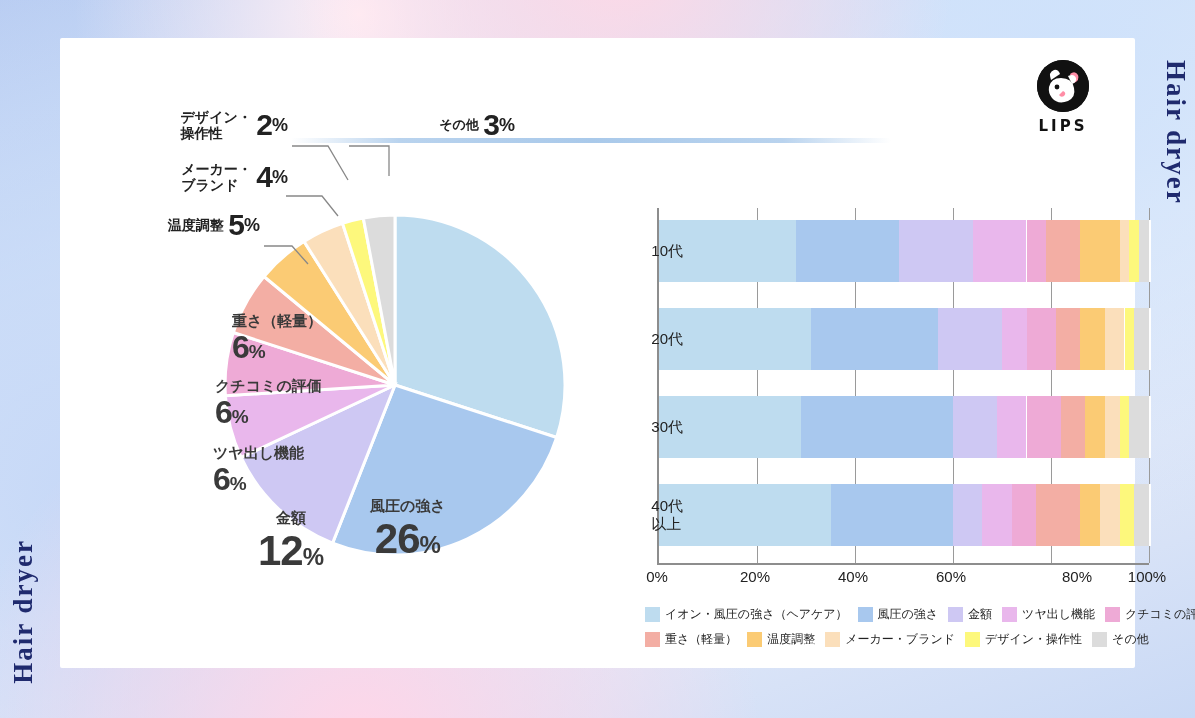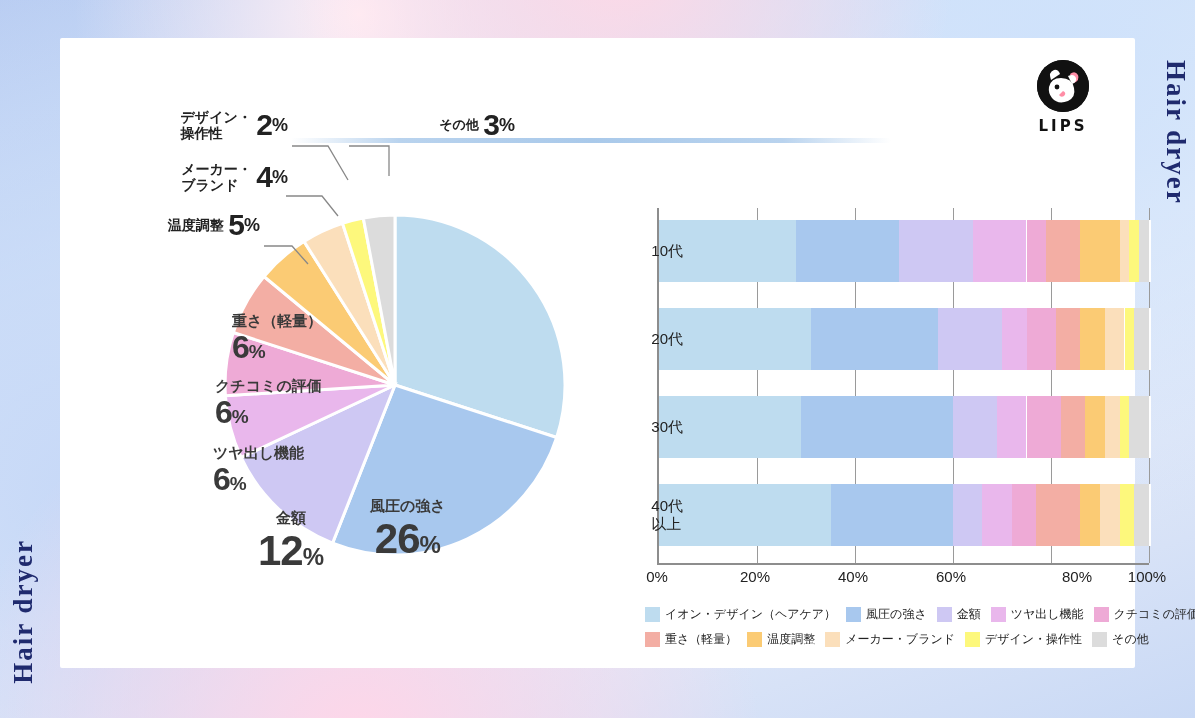--- a/index.html
+++ b/index.html
@@ -258,21 +258,21 @@
         <div class="row-label" style="top: 341px;">
           <div>40代</div>
           <div>以上</div>
         </div>
       </div>
 
     <div class="legend">
       <div class="legend-row" id="legend-row-1">
           <div class="lg">
             <span class="sw" style="background: rgb(190, 220, 239);"></span>
-            <span>イオン・デザイン（ヘアケア）</span>
+            <span>イオン・風圧の強さ（ヘアケア）</span>
           </div>
           <div class="lg">
             <span class="sw" style="background: rgb(168, 200, 238);"></span>
             <span>風圧の強さ</span>
           </div>
           <div class="lg">
             <span class="sw" style="background: rgb(206, 200, 243);"></span>
             <span>金額</span>
           </div>
           <div class="lg">

